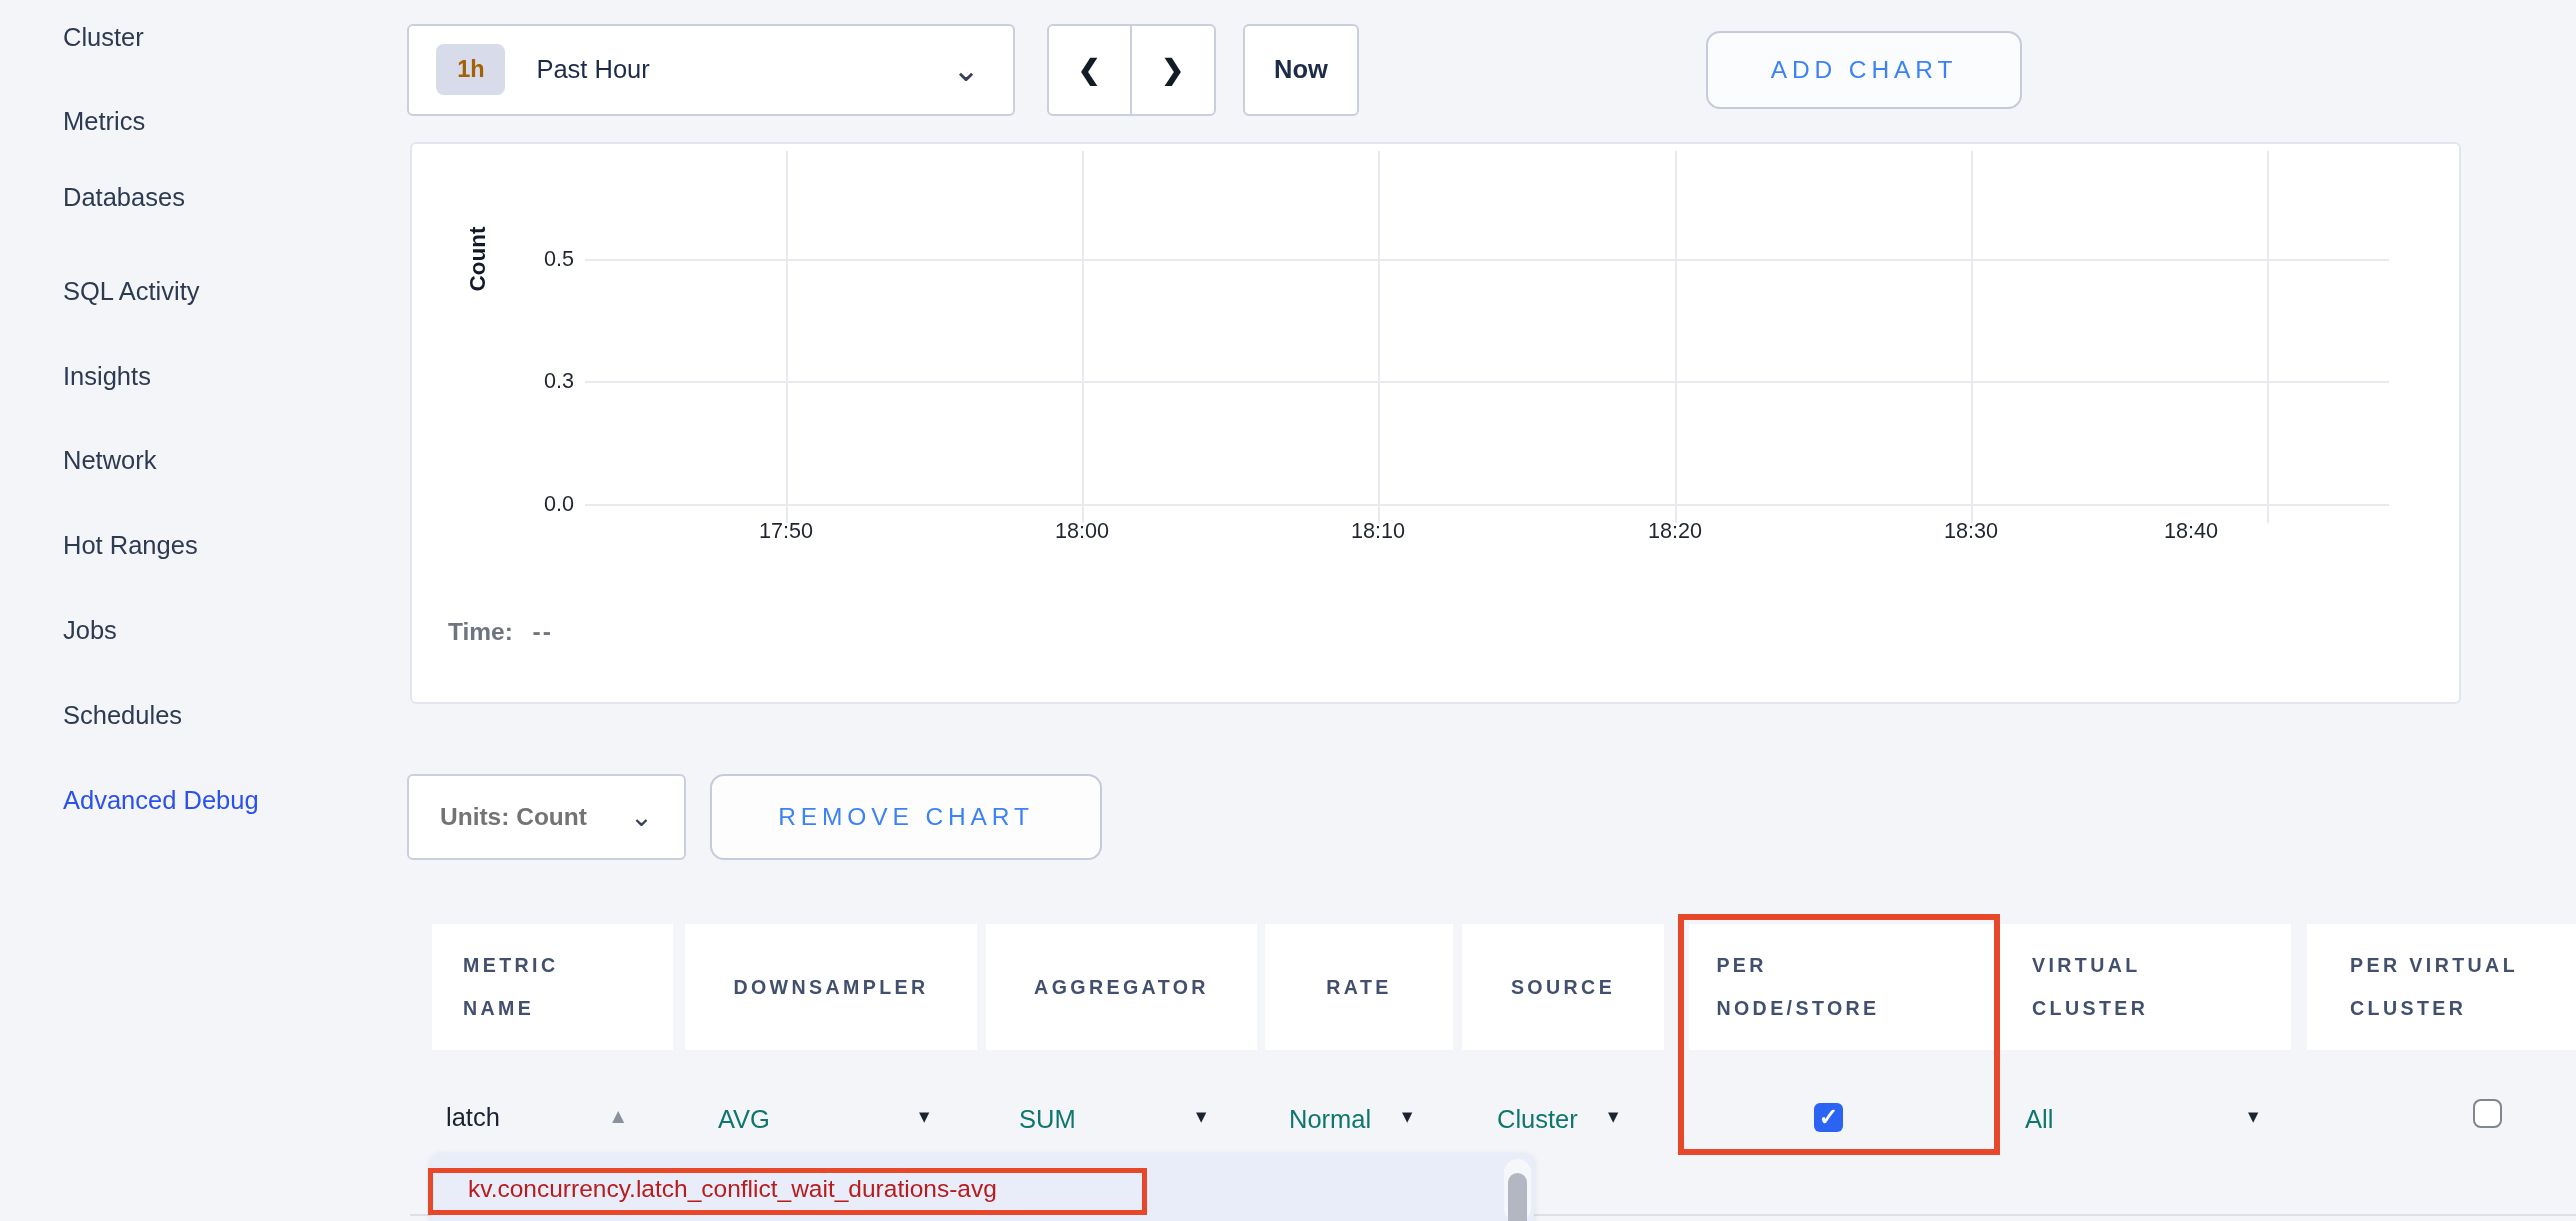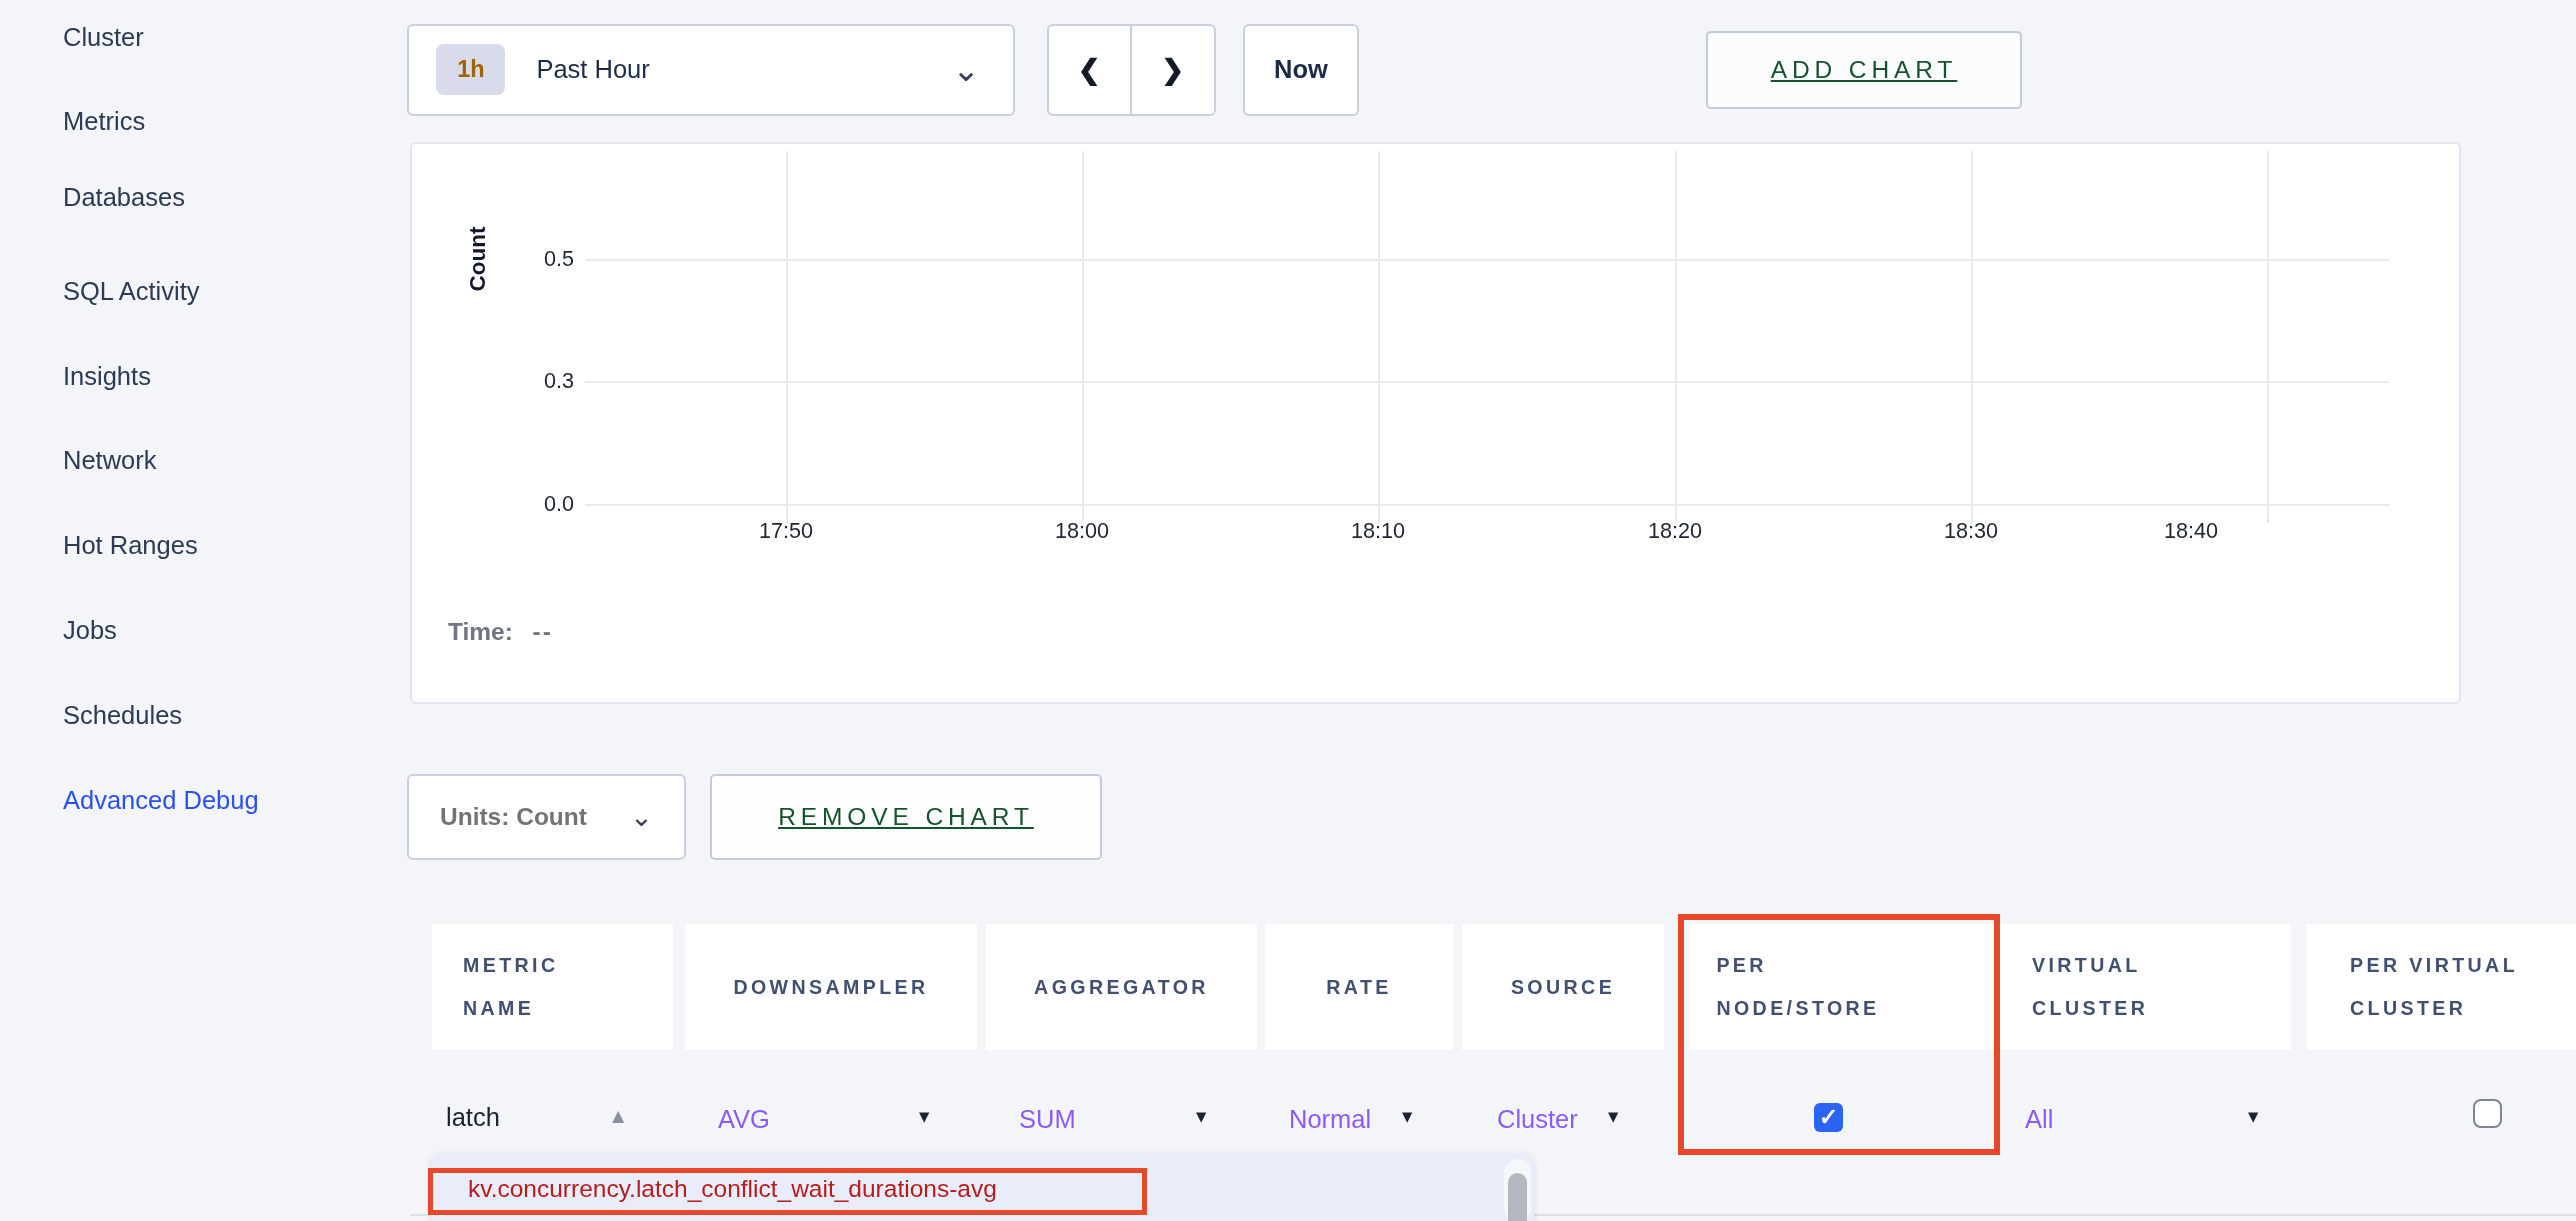--- a/index.html
+++ b/index.html
@@ -57,28 +57,27 @@
   .pager { left: 1047px; top: 23.5px; width: 169px; height: 92px; padding: 0; overflow: hidden; }
   .pager-half {
     width: 50%; height: 100%;
     display: flex; align-items: center; justify-content: center;
     font-size: 27.4px; font-weight: 700; color: #141a26;
     cursor: pointer;
   }
   .pager-half:first-child { border-right: 2px solid #c9cfdd; }
   .now-btn { left: 1243px; top: 23.5px; width: 116px; height: 92px; font-size: 25.5px; font-weight: 600; }
   .link-btn {
-    color: #14532d;
+    color: #3b82f6;
     font-size: 24.5px;
     font-weight: 500;
     letter-spacing: 4.9px;
     background: #fbfcfe;
     border: 2px solid #c6cbdb;
-    border-radius: 5px;
-    text-decoration: underline;
+    border-radius: 14px;
   }
   .add-chart { left: 1706px; top: 31px; width: 316px; height: 78px; }
 
   
   .chart-panel {
     left: 410px; top: 142px; width: 2051px; height: 562px;
     background: #ffffff;
     border: 2px solid #e2e5ee;
     border-radius: 5.9px;
   }
@@ -121,21 +120,21 @@
     font-size: 19.6px;
     font-weight: 600;
     letter-spacing: 3.4px;
     color: #42506e;
     line-height: 43px;
     display: flex;
     flex-direction: column;
     justify-content: center;
   }
   .th.center { align-items: center; }
-  .row-text { position: absolute; top: 1100px; height: 39px; line-height: 39px; font-size: 25.5px; color: #8b5cf6; }
+  .row-text { position: absolute; top: 1100px; height: 39px; line-height: 39px; font-size: 25.5px; color: #0f766e; }
   .caret { position: absolute; top: 1104px; font-size: 20.6px; color: #1b2230; cursor: pointer; }
   .caret.up { color: #8b919c; }
   .metric-input {
     position: absolute; left: 446px; top: 1096px;
     width: 147px; height: 43px;
     border: none; outline: none; background: transparent;
     font-family: "Liberation Sans", sans-serif;
     font-size: 25.5px; color: #1b2230;
   }
   .checkbox {

